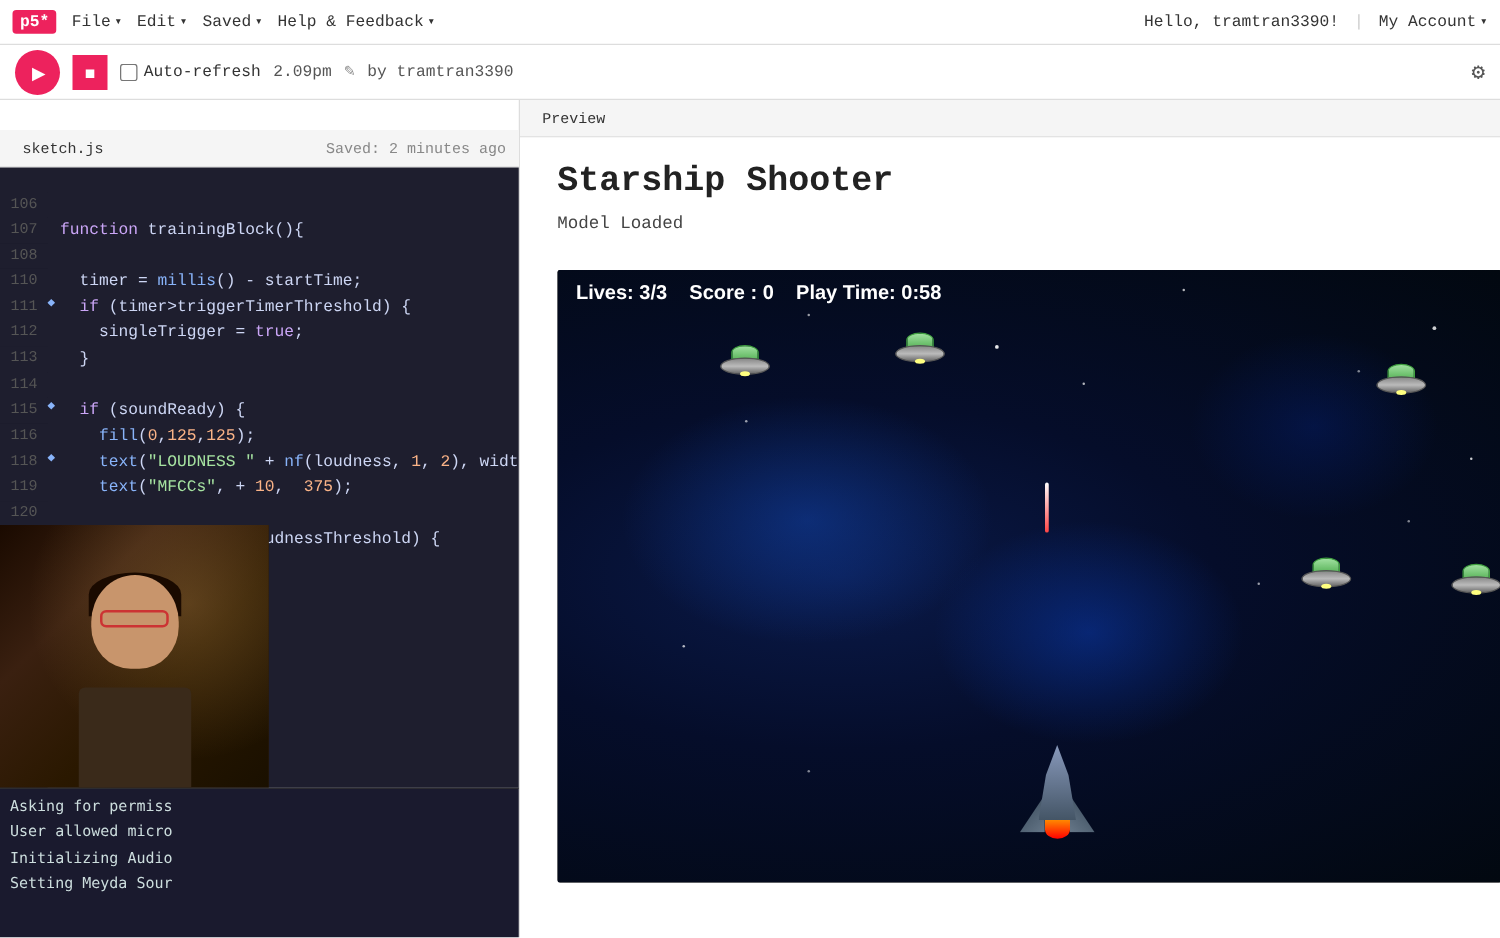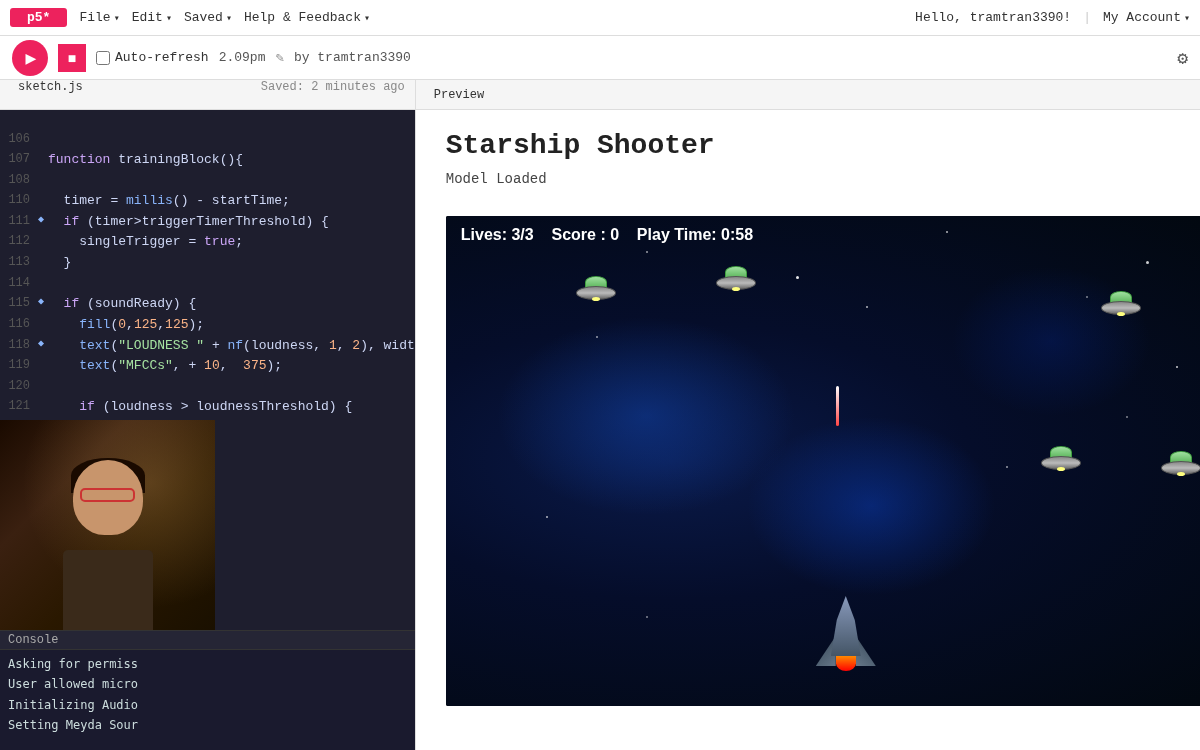--- a/index.html
+++ b/index.html
@@ -13,21 +13,21 @@
       border-bottom: 1px solid #ddd;
       height: 36px;
       padding: 0 10px;
       gap: 12px;
     }
     #p5-logo {
       background: #ed225d;
       color: #fff;
       font-weight: bold;
       font-size: 13px;
-      padding: 2px 17px;
+      padding: 2px 6px;
       border-radius: 3px;
     }
     .nav-menu-item {
       font-size: 13px;
       color: #333;
       cursor: pointer;
       display: flex;
       align-items: center;
       gap: 3px;
     }
@@ -81,24 +81,26 @@
     
     #editor-panel {
       width: 430px;
       display: flex;
       flex-direction: column;
       border-right: 1px solid #ddd;
       position: relative;
     }
     #editor-tabs {
       display: flex;
+      align-items: center;
       border-bottom: 1px solid #ddd;
       height: 30px;
       padding: 0 10px;
       background: #f5f5f5;
+      margin-top: 24px;
     }
     .editor-tab {
       font-size: 12px;
       color: #333;
       padding: 0 8px;
       cursor: pointer;
     }
     .editor-tab-spacer { flex: 1; }
     .saved-label { font-size: 12px; color: #888; }
 
@@ -557,21 +559,20 @@
         <div class="person-silhouette">
           <div class="person-hair"></div>
           <div class="person-head"></div>
           <div class="person-glasses"></div>
           <div class="person-body"></div>
         </div>
       </div>
     </div>
 
     <div id="console-panel">
-      <div class="console-header">Console</div>
       <div class="console-content" id="console-content">
           <div>Asking for permiss</div>
           <div>User allowed micro</div>
           <div>Initializing Audio</div>
           <div>Setting Meyda Sour</div>
         </div>
     </div>
   </div>
 
   <div id="preview-panel">

